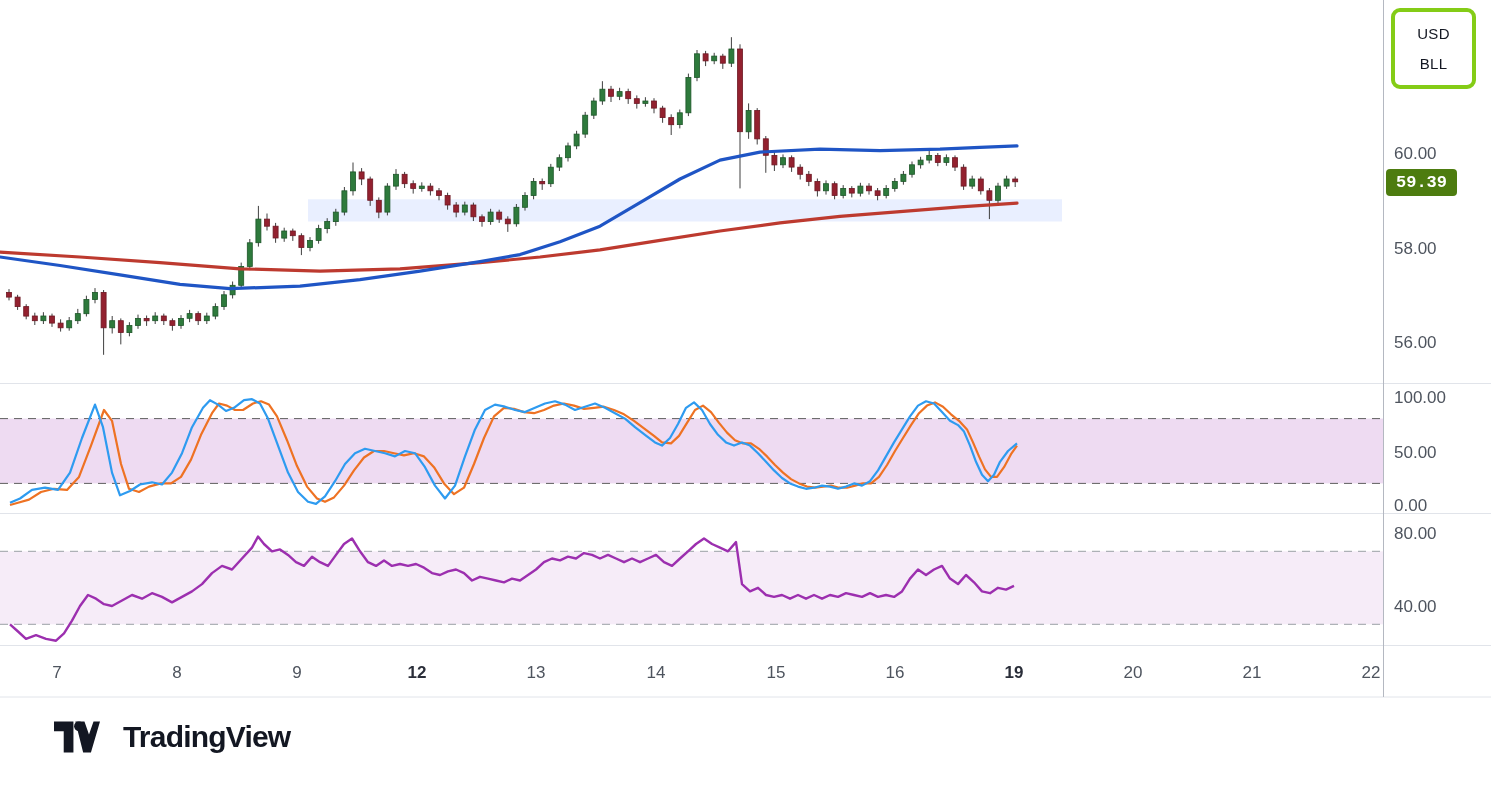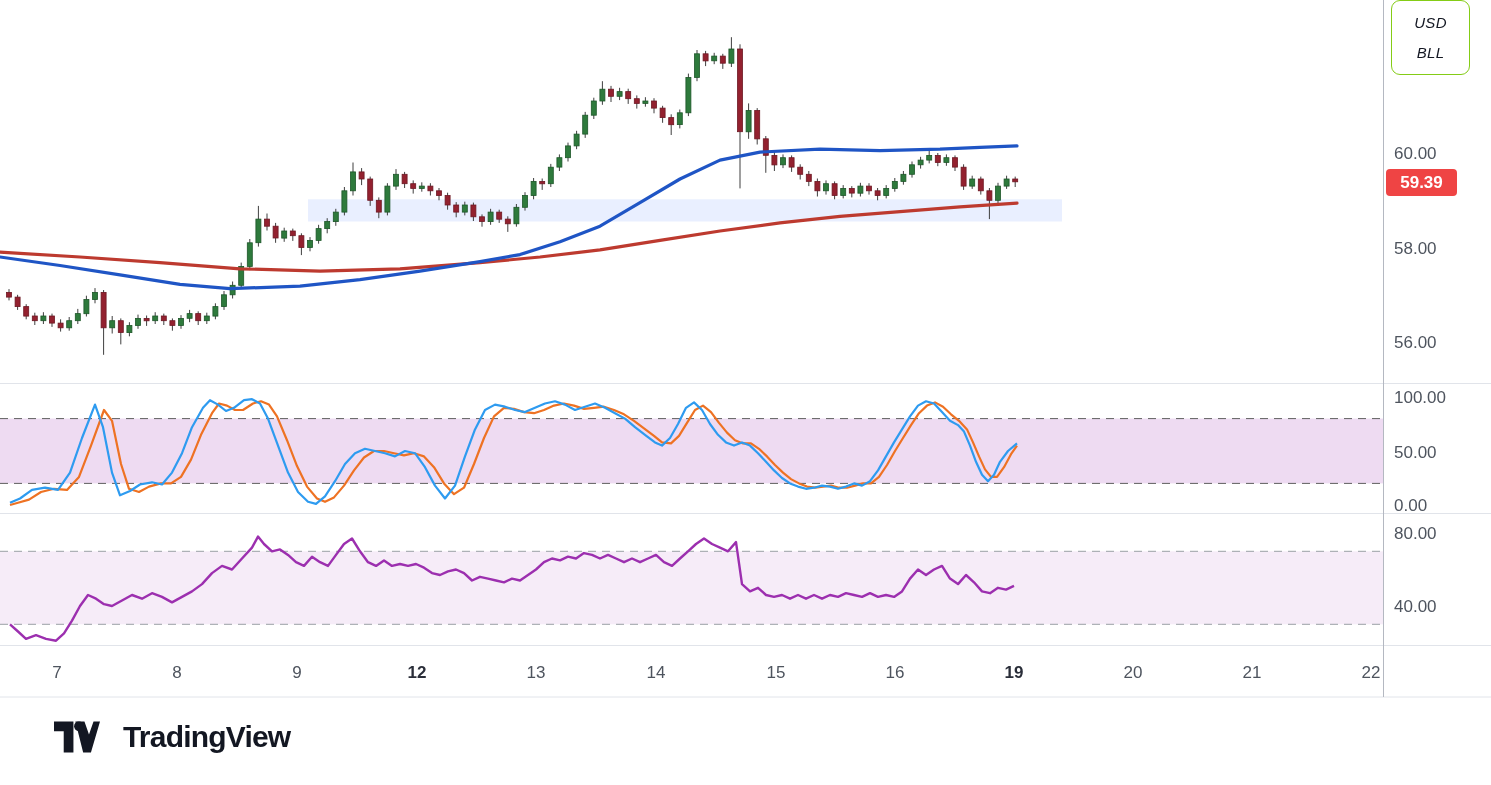--- a/index.html
+++ b/index.html
@@ -1,21 +1,21 @@
 <!DOCTYPE html>
 <html><head>
 <meta charset="utf-8">
 <style>
   html,body{margin:0;padding:0;background:#fff;}
   .screen{position:relative;width:1491px;height:785px;background:#fff;overflow:hidden;
           font-family:"Liberation Sans","DejaVu Sans",sans-serif;}
   #chart-svg{position:absolute;left:0;top:0;}
-  .symbol-box{position:absolute;left:1391px;top:0;width:77px;height:73px;border:1px solid #84cc16;
+  .symbol-box{position:absolute;left:1391px;top:8px;width:77px;height:73px;border:4px solid #84cc16;
               border-radius:9px;background:#fff;display:flex;flex-direction:column;justify-content:space-evenly;
-              align-items:center;font-size:15px;color:#131722;letter-spacing:.3px;font-style:italic;}
+              align-items:center;font-size:15px;color:#131722;letter-spacing:.3px;}
   .price-badge{position:absolute;left:1386px;top:169px;width:71px;height:27px;border-radius:4px;
                color:#fff;font-size:17px;font-weight:700;text-align:center;line-height:27px;}
   .logo{position:absolute;left:54px;top:720px;display:flex;align-items:center;gap:23px;}
   .logo-text{font-size:30px;font-weight:700;color:#131722;letter-spacing:-0.8px;}
 </style>
 </head>
 <body>
 
 <div class="screen">
   <svg id="chart-svg" width="1491" height="698">
@@ -292,21 +292,21 @@
       <text x="1133" y="678" fill="#4e545e" font-size="17" text-anchor="middle" font-weight="400" font-family="Liberation Sans, DejaVu Sans, sans-serif">20</text>
       <text x="1252" y="678" fill="#4e545e" font-size="17" text-anchor="middle" font-weight="400" font-family="Liberation Sans, DejaVu Sans, sans-serif">21</text>
       <text x="1371" y="678" fill="#4e545e" font-size="17" text-anchor="middle" font-weight="400" font-family="Liberation Sans, DejaVu Sans, sans-serif">22</text>
     </svg>
 
   <div class="symbol-box">
     <span>USD</span>
     <span>BLL</span>
   </div>
 
-  <div class="price-badge" style="background: #ef4444;">59.39</div>
+  <div class="price-badge" style="background: #4d7c0f; font-family: Liberation Mono, monospace;">59.39</div>
 
   <div class="logo">
     <svg width="46" height="32" viewBox="0 0 71 48">
       <path d="M0 0 H30 V48 H15 V15 H0 Z" fill="#131722"></path>
       <circle cx="38.5" cy="7.5" r="7.5" fill="#131722"></circle>
       <path d="M33 0 H47 L54 20 L61 0 H71 L57 48 H45 Z" fill="#131722"></path>
     </svg>
     <span class="logo-text">TradingView</span>
   </div>
 </div>

